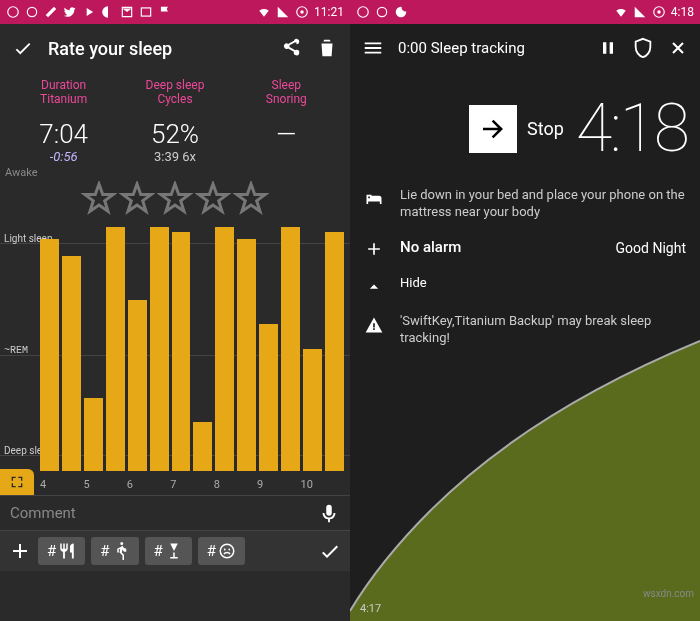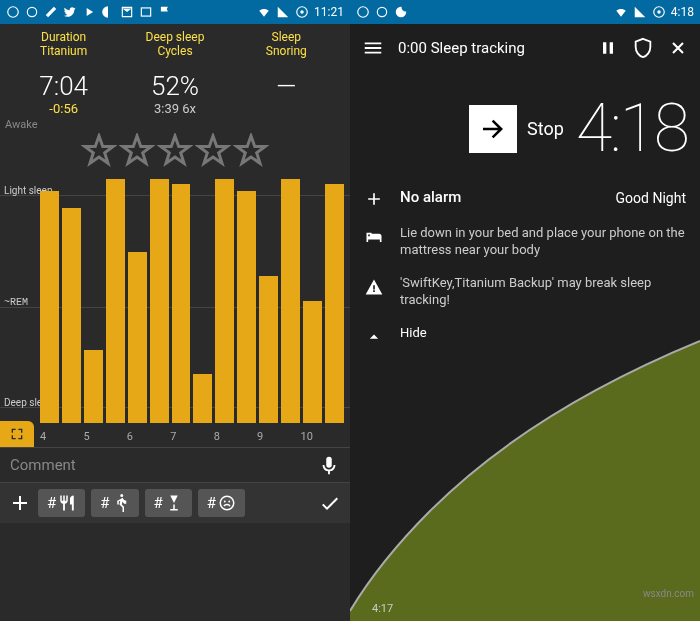--- a/index.html
+++ b/index.html
@@ -1,37 +1,37 @@
 <!DOCTYPE html>
 <html><head>
 <meta charset="utf-8">
 <style>
 * { margin: 0; padding: 0; box-sizing: border-box; }
 body { font-family: Roboto, Arial, sans-serif; background: #fff; width: 700px; height: 621px; display: flex; }
 .phone { width: 350px; height: 621px; background: #2a2a2a; position: relative; overflow: hidden; color: #fff; }
 .phone-right { background: #1e1e1e; }
 
 
-.status-bar { height: 24px; background: #0369a1; display: flex; align-items: center; padding: 0 6px; font-size: 12px; gap: 8px; }
+.status-bar { height: 24px; background: #be185d; display: flex; align-items: center; padding: 0 6px; font-size: 12px; gap: 8px; }
 .status-left { flex: 1; display: flex; gap: 5px; align-items: center; }
 .status-right { display: flex; gap: 5px; align-items: center; }
 .sicon { width: 14px; height: 14px; fill: #fff; }
 
 
 .app-bar { height: 48px; display: flex; align-items: center; padding: 0 12px; gap: 14px; }
 .app-bar .title { font-size: 18px; font-weight: 500; flex: 1; }
 .app-bar .ticon { width: 22px; height: 22px; fill: #fff; }
 
 
 .stats-row { display: flex; padding: 6px 8px 4px; }
 .stat { flex: 1; text-align: center; }
-.stat-label { font-size: 12px; color: #fde047; line-height: 1.2; }
+.stat-label { font-size: 12px; color: #ec4899; line-height: 1.2; }
 .stat-val { font-size: 26px; font-weight: 300; margin-top: 12px; }
 .stat-sub { font-size: 13px; color: #ccc; }
-.stat-sub.neg { color: #fde047; }
+.stat-sub.neg { color: #c4b5fd; font-style: italic; }
 .awake-lbl { font-size: 11px; color: #888; margin-left: 5px; margin-top: -2px; }
 
 
 .stars { display: flex; justify-content: center; gap: 2px; padding: 2px 0 6px; }
 .star { width: 36px; height: 36px; fill: none; stroke: #777; stroke-width: 2; }
 
 
 .chart-area { position: relative; height: 268px; margin-top: 4px; }
 .ylabel { position: absolute; left: 4px; font-size: 10px; color: #ccc; }
 .ylabel.ls { top: 6px; }
@@ -69,21 +69,21 @@
 .big-clock { font-size: 66px; font-weight: 100; letter-spacing: -2px; }
 
 .row-item { display: flex; align-items: flex-start; gap: 16px; padding: 8px 14px; font-size: 14px; }
 .row-item .ricon { width: 20px; height: 20px; fill: #fff; flex-shrink: 0; margin-top: 2px; }
 .row-item .rtxt { flex: 1; color: #ccc; line-height: 1.3; font-size: 13px; }
 .row-item.alarm { align-items: center; }
 .row-item.alarm .rtxt { font-weight: 500; color: #fff; font-size: 15px; }
 .gn { color: #fff; font-size: 14px; }
 
 .hill { position: absolute; left: 0; right: 0; bottom: 0; height: 320px; pointer-events: none; }
-.btm-time { position: absolute; left: 22px; bottom: 6px; font-size: 11px; color: #ccc; }
+.btm-time { position: absolute; left: 10px; bottom: 6px; font-size: 11px; color: #ccc; }
 .watermark { position: absolute; right: 6px; bottom: 22px; font-size: 10px; color: #888; }
 </style>
 </head>
 <body>
 
 <div class="phone">
 
   <div class="status-bar">
     <div class="status-left">
       <svg class="sicon" viewBox="0 0 24 24">
@@ -123,20 +123,32 @@
           <path d="M3 21h18L3 3v18z"></path>
         </svg>
       <svg class="sicon" viewBox="0 0 24 24">
           <circle cx="12" cy="12" r="9" fill="none" stroke="#fff" stroke-width="2"></circle>
           <circle cx="12" cy="12" r="3"></circle>
         </svg>
       <span>11:21</span>
     </div>
   </div>
 
+  <div class="app-bar">
+    <svg class="ticon" viewBox="0 0 24 24">
+        <path d="M9 16.2l-3.5-3.5L4 14l5 5L20 8l-1.4-1.4z"></path>
+      </svg>
+    <span class="title">Rate your sleep</span>
+    <svg class="ticon" viewBox="0 0 24 24">
+        <path d="M18 8a3 3 0 10-2.8-4L8.9 7.5a3 3 0 100 5l6.3 3.5A3 3 0 1018 14a3 3 0 00-1.4.4L10.3 11a3 3 0 000-2l6.3-3.4c.4.3.9.4 1.4.4z"></path>
+      </svg>
+    <svg class="ticon" viewBox="0 0 24 24">
+        <path d="M6 7h12l-1 14H7L6 7zm3-4h6l1 2H8l1-2z"></path>
+      </svg>
+  </div>
 
   <div class="stats-row">
     <div class="stat">
       <div class="stat-label">Duration</div>
       <div class="stat-label">Titanium</div>
       <div class="stat-val">7:04</div>
       <div class="stat-sub neg">-0:56</div>
     </div>
     <div class="stat">
       <div class="stat-label">Deep sleep</div>
@@ -309,47 +321,47 @@
       <div class="arrow-box">
           <svg viewBox="0 0 24 24">
             <path d="M4 11h12l-5-5 1.4-1.4L20 12l-7.6 7.4L11 18l5-5H4z"></path>
           </svg>
         </div>
       <span class="stop-txt">Stop</span>
     </div>
     <span class="big-clock">4:18</span>
   </div>
 
+  <div class="row-item">
+    <svg class="ricon" viewBox="0 0 24 24">
+        <path d="M3 7v11h2v-3h14v3h2V11a3 3 0 00-3-3H9V7H3zm2 2h2v2H5V9z"></path>
+      </svg>
+    <span class="rtxt">Lie down in your bed and place your phone on the mattress near your body</span>
+  </div>
+
   <div class="row-item alarm">
     <svg class="ricon" viewBox="0 0 24 24">
         <path d="M11 5h2v6h6v2h-6v6h-2v-6H5v-2h6z"></path>
       </svg>
     <span class="rtxt">No alarm</span>
     <span class="gn">Good Night</span>
   </div>
 
   <div class="row-item">
     <svg class="ricon" viewBox="0 0 24 24">
-        <path d="M3 7v11h2v-3h14v3h2V11a3 3 0 00-3-3H9V7H3zm2 2h2v2H5V9z"></path>
-      </svg>
-    <span class="rtxt">Lie down in your bed and place your phone on the mattress near your body</span>
+        <path d="M7 14l5-5 5 5z"></path>
+      </svg>
+    <span class="rtxt" style="color:#fff">Hide</span>
   </div>
 
   <div class="row-item">
     <svg class="ricon" viewBox="0 0 24 24">
         <path d="M12 3L2 21h20L12 3zm-1 7h2v5h-2v-5zm0 6h2v2h-2v-2z"></path>
       </svg>
     <span class="rtxt">'SwiftKey,Titanium Backup' may break sleep tracking!</span>
-  </div>
-
-  <div class="row-item">
-    <svg class="ricon" viewBox="0 0 24 24">
-        <path d="M7 14l5-5 5 5z"></path>
-      </svg>
-    <span class="rtxt" style="color:#fff">Hide</span>
   </div>
 
   <svg class="hill" viewBox="0 0 350 320" preserveAspectRatio="none">
     <path d="M0 320 L0 310 Q30 260 80 210 Q180 110 350 40 L350 320 Z" fill="#5a6b1e"></path>
     <path d="M0 310 Q30 260 80 210 Q180 110 350 40" fill="none" stroke="#aaa" stroke-width="2"></path>
   </svg>
 
   <span class="btm-time">4:17</span>
   <span class="watermark">wsxdn.com</span>
 </div>

